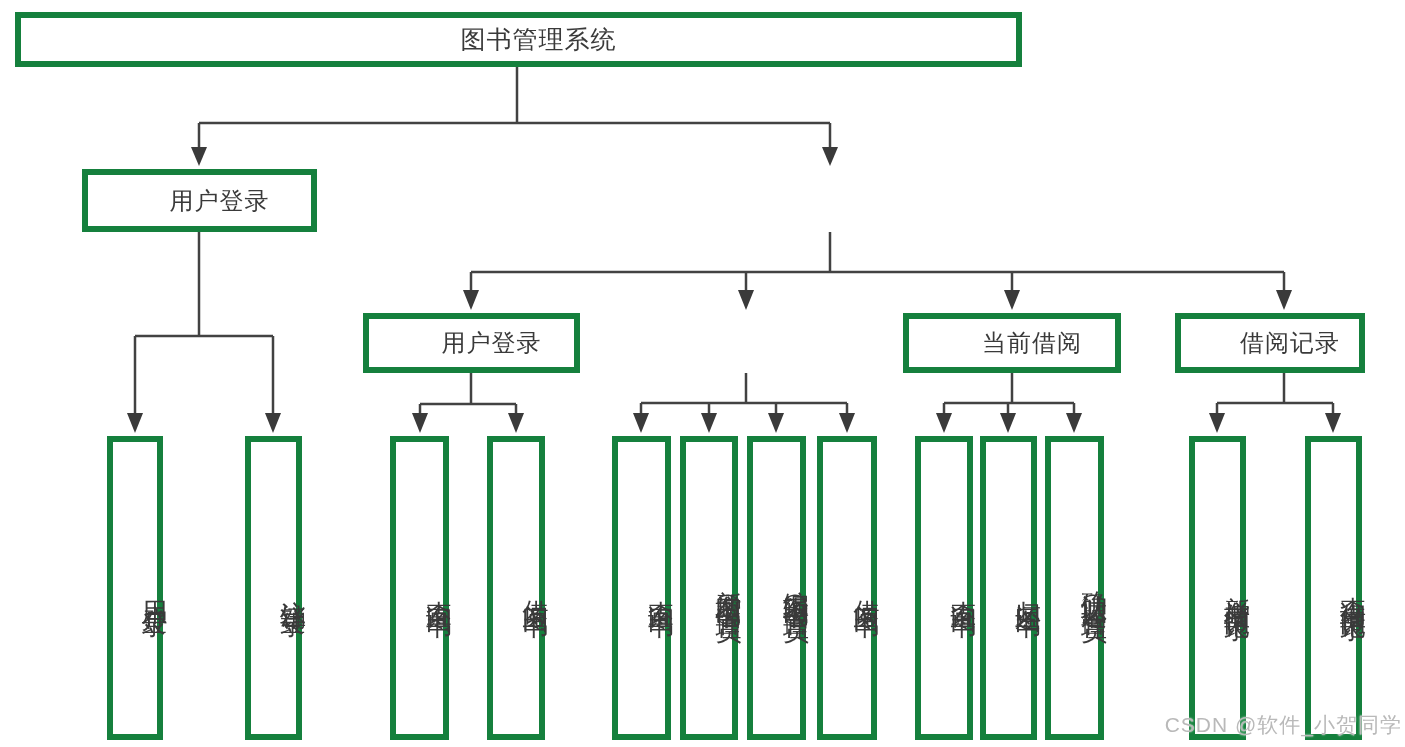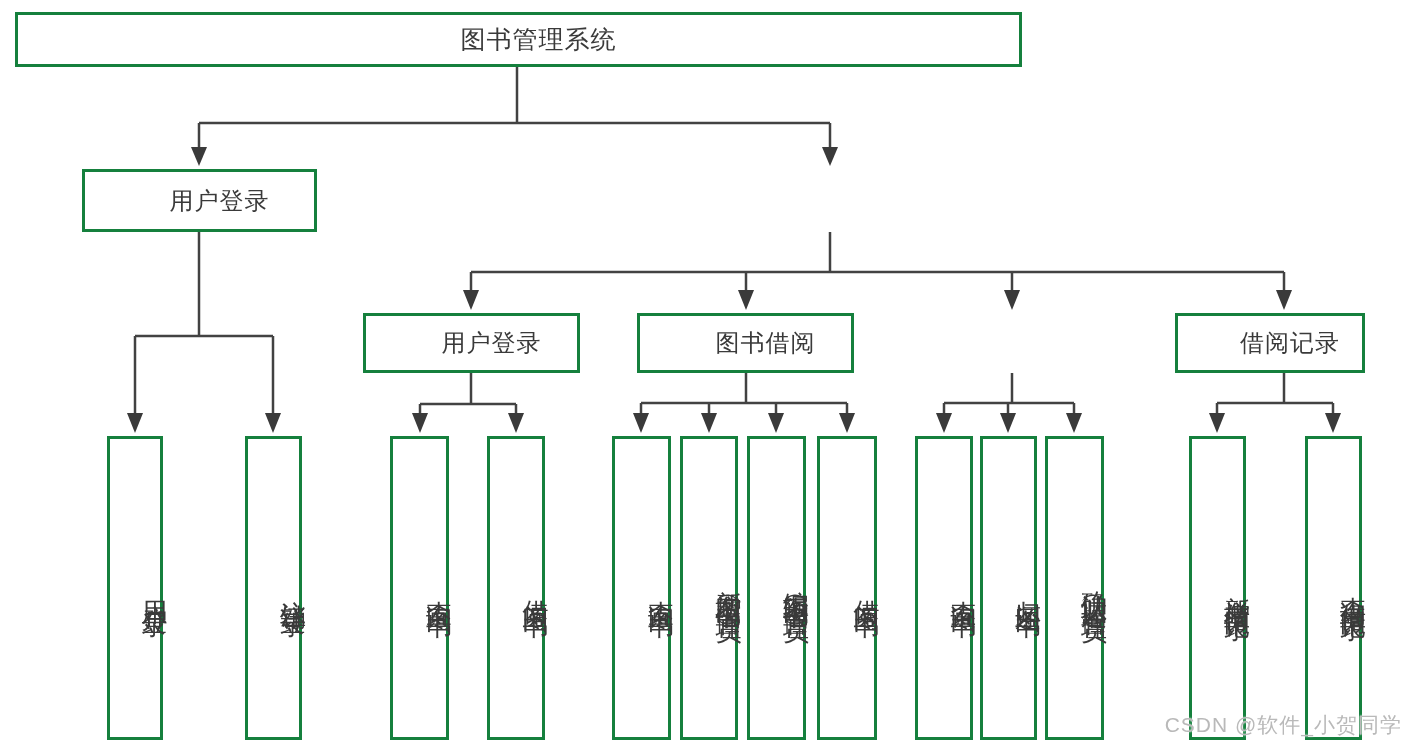--- a/index.html
+++ b/index.html
@@ -6,21 +6,21 @@
   #canvas{
     position:relative;
     width:1405px;height:747px;
     background:#ffffff;
     font-family:"Liberation Sans", sans-serif;
     overflow:hidden;
   }
   .node{
     position:absolute;
     box-sizing:border-box;
-    border:3px solid #15803d;
+    border:6px solid #15803d;
     background:#ffffff;
     display:flex;
     align-items:center;
     justify-content:center;
     color:#3a3a3a;
     padding-left:40px;
   }
   .node.h{font-size:24px;letter-spacing:1px;}
   .node.root{font-size:25px;}
   .leaf .v{
@@ -120,22 +120,22 @@
     <span>图书管理系统</span>
   </div>
 
   <div class="node h" style="left:82px;top:169px;width:235px;height:63px">
     <span>用户登录</span>
   </div>
 
   <div class="node h" style="left:363px;top:313px;width:217px;height:60px">
     <span>用户登录</span>
   </div>
-  <div class="node h" style="left:637px;top:313px;width:217px;height:60px">
-    <span>图书借阅</span>
+  <div class="node h" style="left:903px;top:313px;width:218px;height:60px">
+    <span>当前借阅</span>
   </div>
   <div class="node h" style="left:1175px;top:313px;width:190px;height:60px">
     <span>借阅记录</span>
   </div>
 
   <div class="node leaf" style="left:107px;top:436px;width:56px;height:304px">
     <span class="v">用户登录</span>
   </div>
   <div class="node leaf" style="left:245px;top:436px;width:57px;height:304px">
     <span class="v">注销登录</span>

